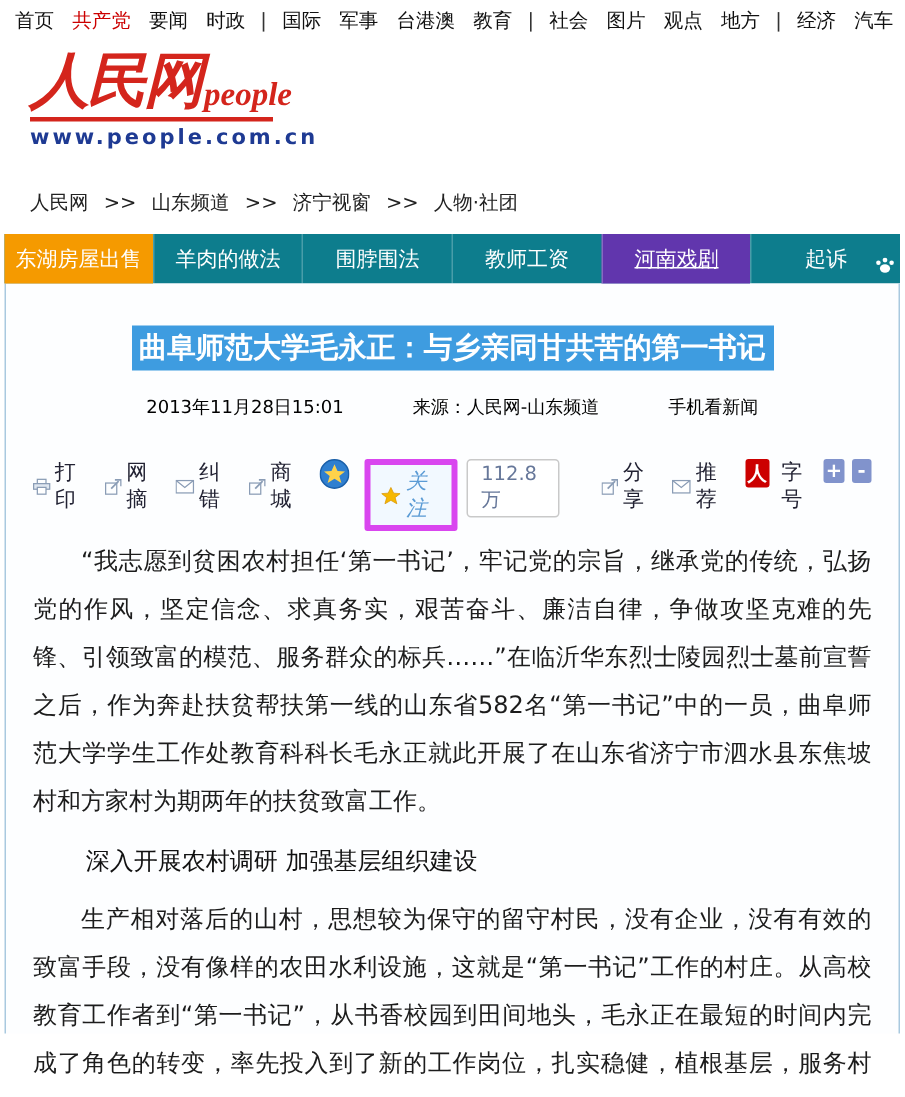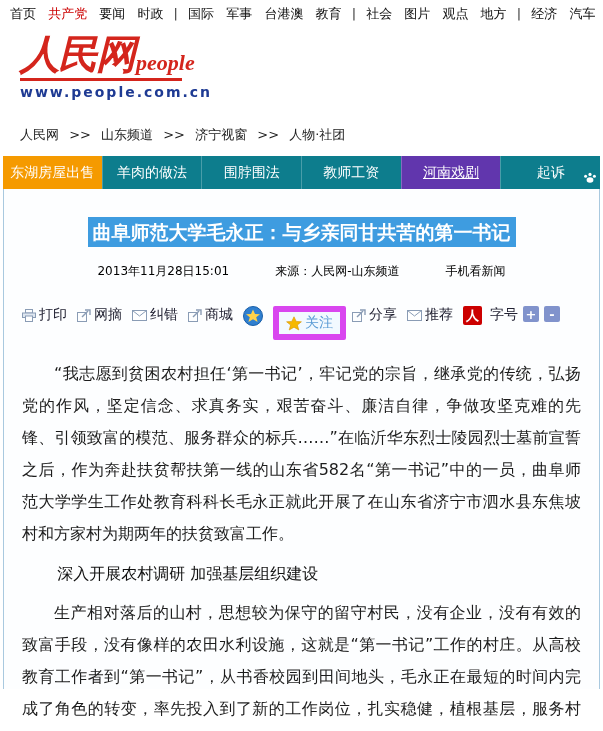--- a/index.html
+++ b/index.html
@@ -68,22 +68,22 @@
   .meta-row a{color:#000;text-decoration:none;cursor:pointer;}
   
   .toolbar{
     display:flex;align-items:flex-start;margin-top:26px;padding:0 4px;
     font-size:14px;color:#223;height:26px;
   }
   .tb-item{display:flex;align-items:center;gap:3px;cursor:pointer;margin-right:10px;}
   .tb-item svg{display:block;}
   .tb-label{color:#223;}
   .follow-box{
-    display:flex;align-items:center;gap:3px;border:6px solid #d946ef;
-    background:#f2f9ff;padding:2px 7px;border-radius:2px;cursor:pointer;margin-right:6px;
+    display:flex;align-items:center;gap:3px;border:4px solid #d946ef;
+    background:#f2f9ff;padding:2px 7px;border-radius:2px;cursor:pointer;margin-right:6px;font-style:italic;
   }
   .follow-box .tb-label{color:var(--follow-blue);}
   .count-box{
     border:1px solid #c9c9c9;border-radius:3px;padding:2px 9px;
     color:#667799;font-size:13px;background:#fff;margin-right:28px;
   }
   .people-icon{
     width:19px;height:19px;background:var(--icon-red);color:#fff;
     display:flex;align-items:center;justify-content:center;
     font-size:13px;font-weight:bold;border-radius:2px;cursor:pointer;margin-right:8px;
@@ -229,20 +229,21 @@
         <circle cx="10" cy="10" r="9.5" fill="none" stroke="#1a5fa8"></circle>
         <polygon points="10,3.5 12,8 17,8.3 13.2,11.3 14.6,16 10,13.2 5.4,16 6.8,11.3 3,8.3 8,8" fill="#ffd24a"></polygon>
       </svg>
     </span>
     <span class="follow-box">
       <svg width="16" height="15" viewBox="0 0 16 15">
         <polygon points="8,0.8 10.2,5.4 15.4,5.8 11.4,9 12.8,14 8,11.2 3.2,14 4.6,9 0.6,5.8 5.8,5.4" fill="#f6b800" stroke="#d99400" stroke-width="0.6"></polygon>
       </svg>
       <span class="tb-label">关注</span>
     </span>
+    <span class="count-box">112.8万</span>
     <span class="tb-item">
       <svg width="14" height="13" viewBox="0 0 14 13">
         <rect x="0.5" y="3.5" width="9" height="9" fill="none" stroke="#8a9cb5"></rect>
         <path d="M5 8 L11 2" stroke="#8a9cb5" stroke-width="1.4" fill="none"></path>
         <path d="M8 1 L13 1 L13 6" fill="none" stroke="#8a9cb5" stroke-width="1.4"></path>
       </svg>
       <span class="tb-label">分享</span>
     </span>
     <span class="tb-item">
       <svg width="15" height="11" viewBox="0 0 15 11">

